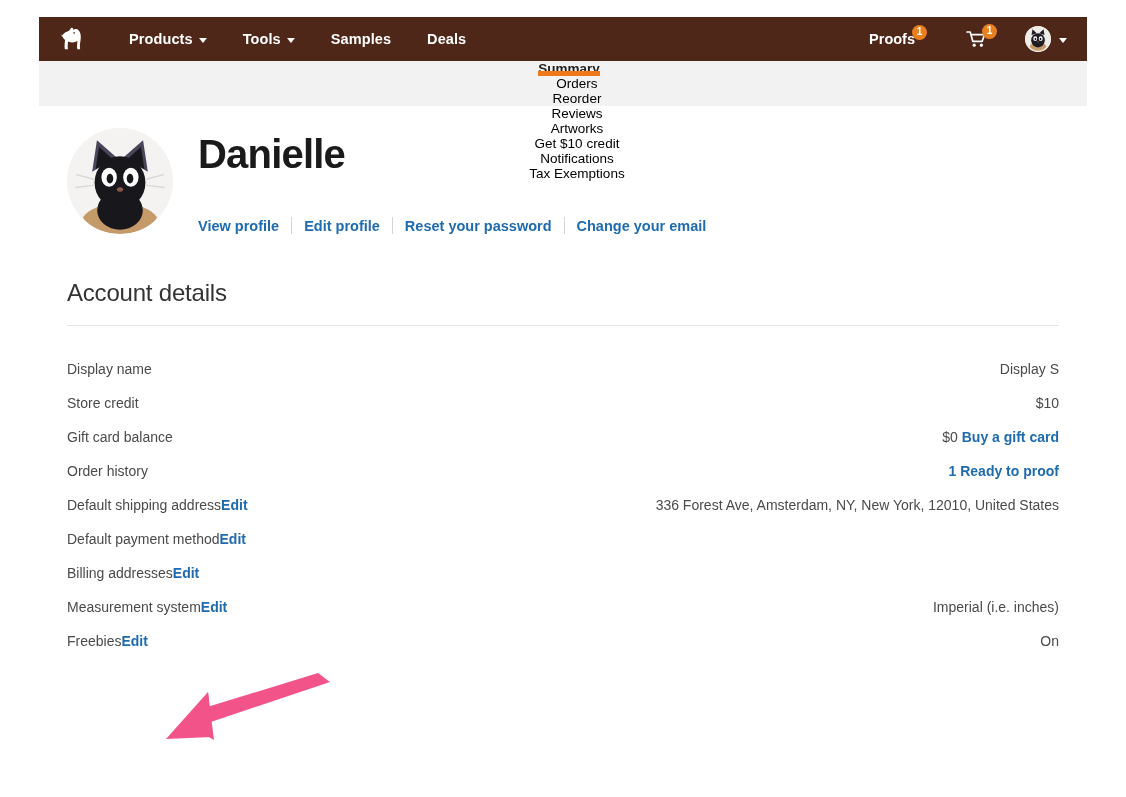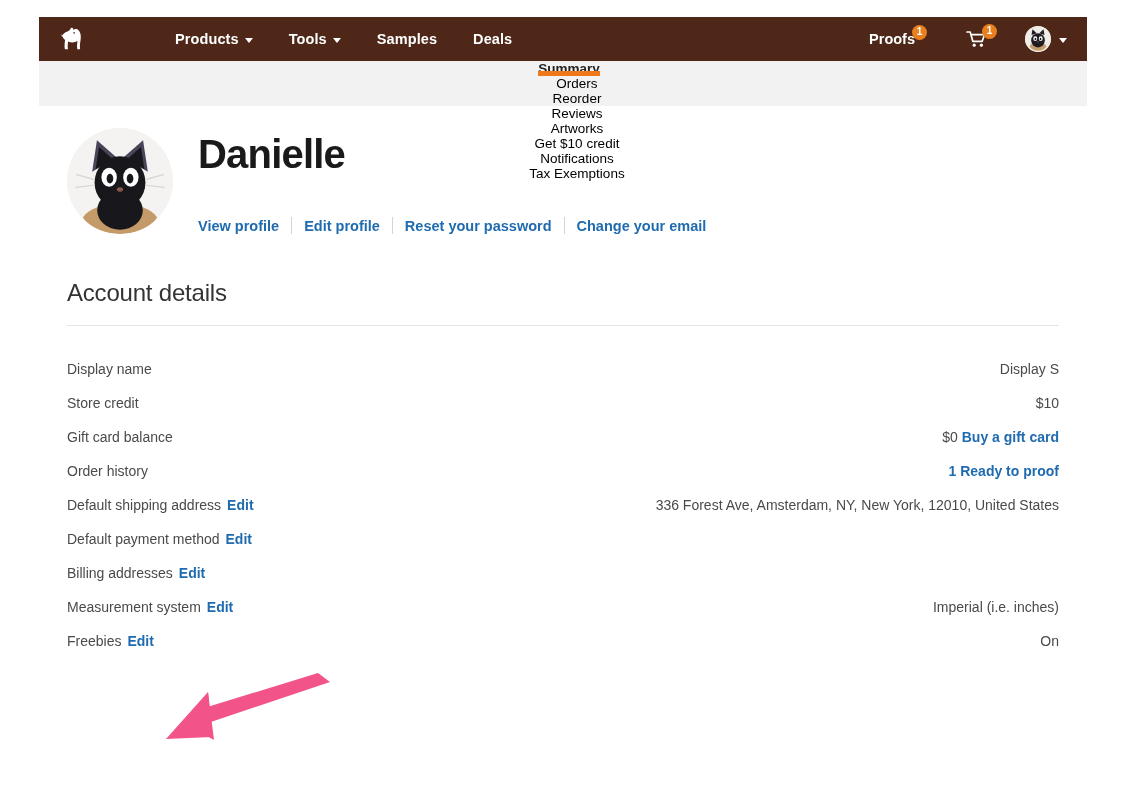--- a/index.html
+++ b/index.html
@@ -26,21 +26,20 @@
   }
 
   
   .topnav {
     height: 44px;
     background: #4E2718;
     display: flex;
     align-items: center;
     padding: 0 16px 0 18px;
     box-sizing: border-box;
-    gap: 46px;
   }
   .brand-logo {
     width: 30px;
     height: 26px;
     display: flex;
     align-items: center;
     justify-content: center;
     margin-right: 24px;
   }
   .brand-logo svg { display: block; }
@@ -239,21 +238,21 @@
     color: #4A4A4A;
     min-height: 18px;
   }
   .row-label {
     white-space: nowrap;
   }
   .row-label .edit {
     color: #1F6BB0;
     font-weight: bold;
     cursor: pointer;
-    margin-left: 6px;
+    margin-left: 0;
   }
   .row-value {
     white-space: nowrap;
     color: #4A4A4A;
     text-align: right;
     overflow: hidden;
   }
   .row-value .link {
     color: #1F6BB0;
     font-weight: bold;

